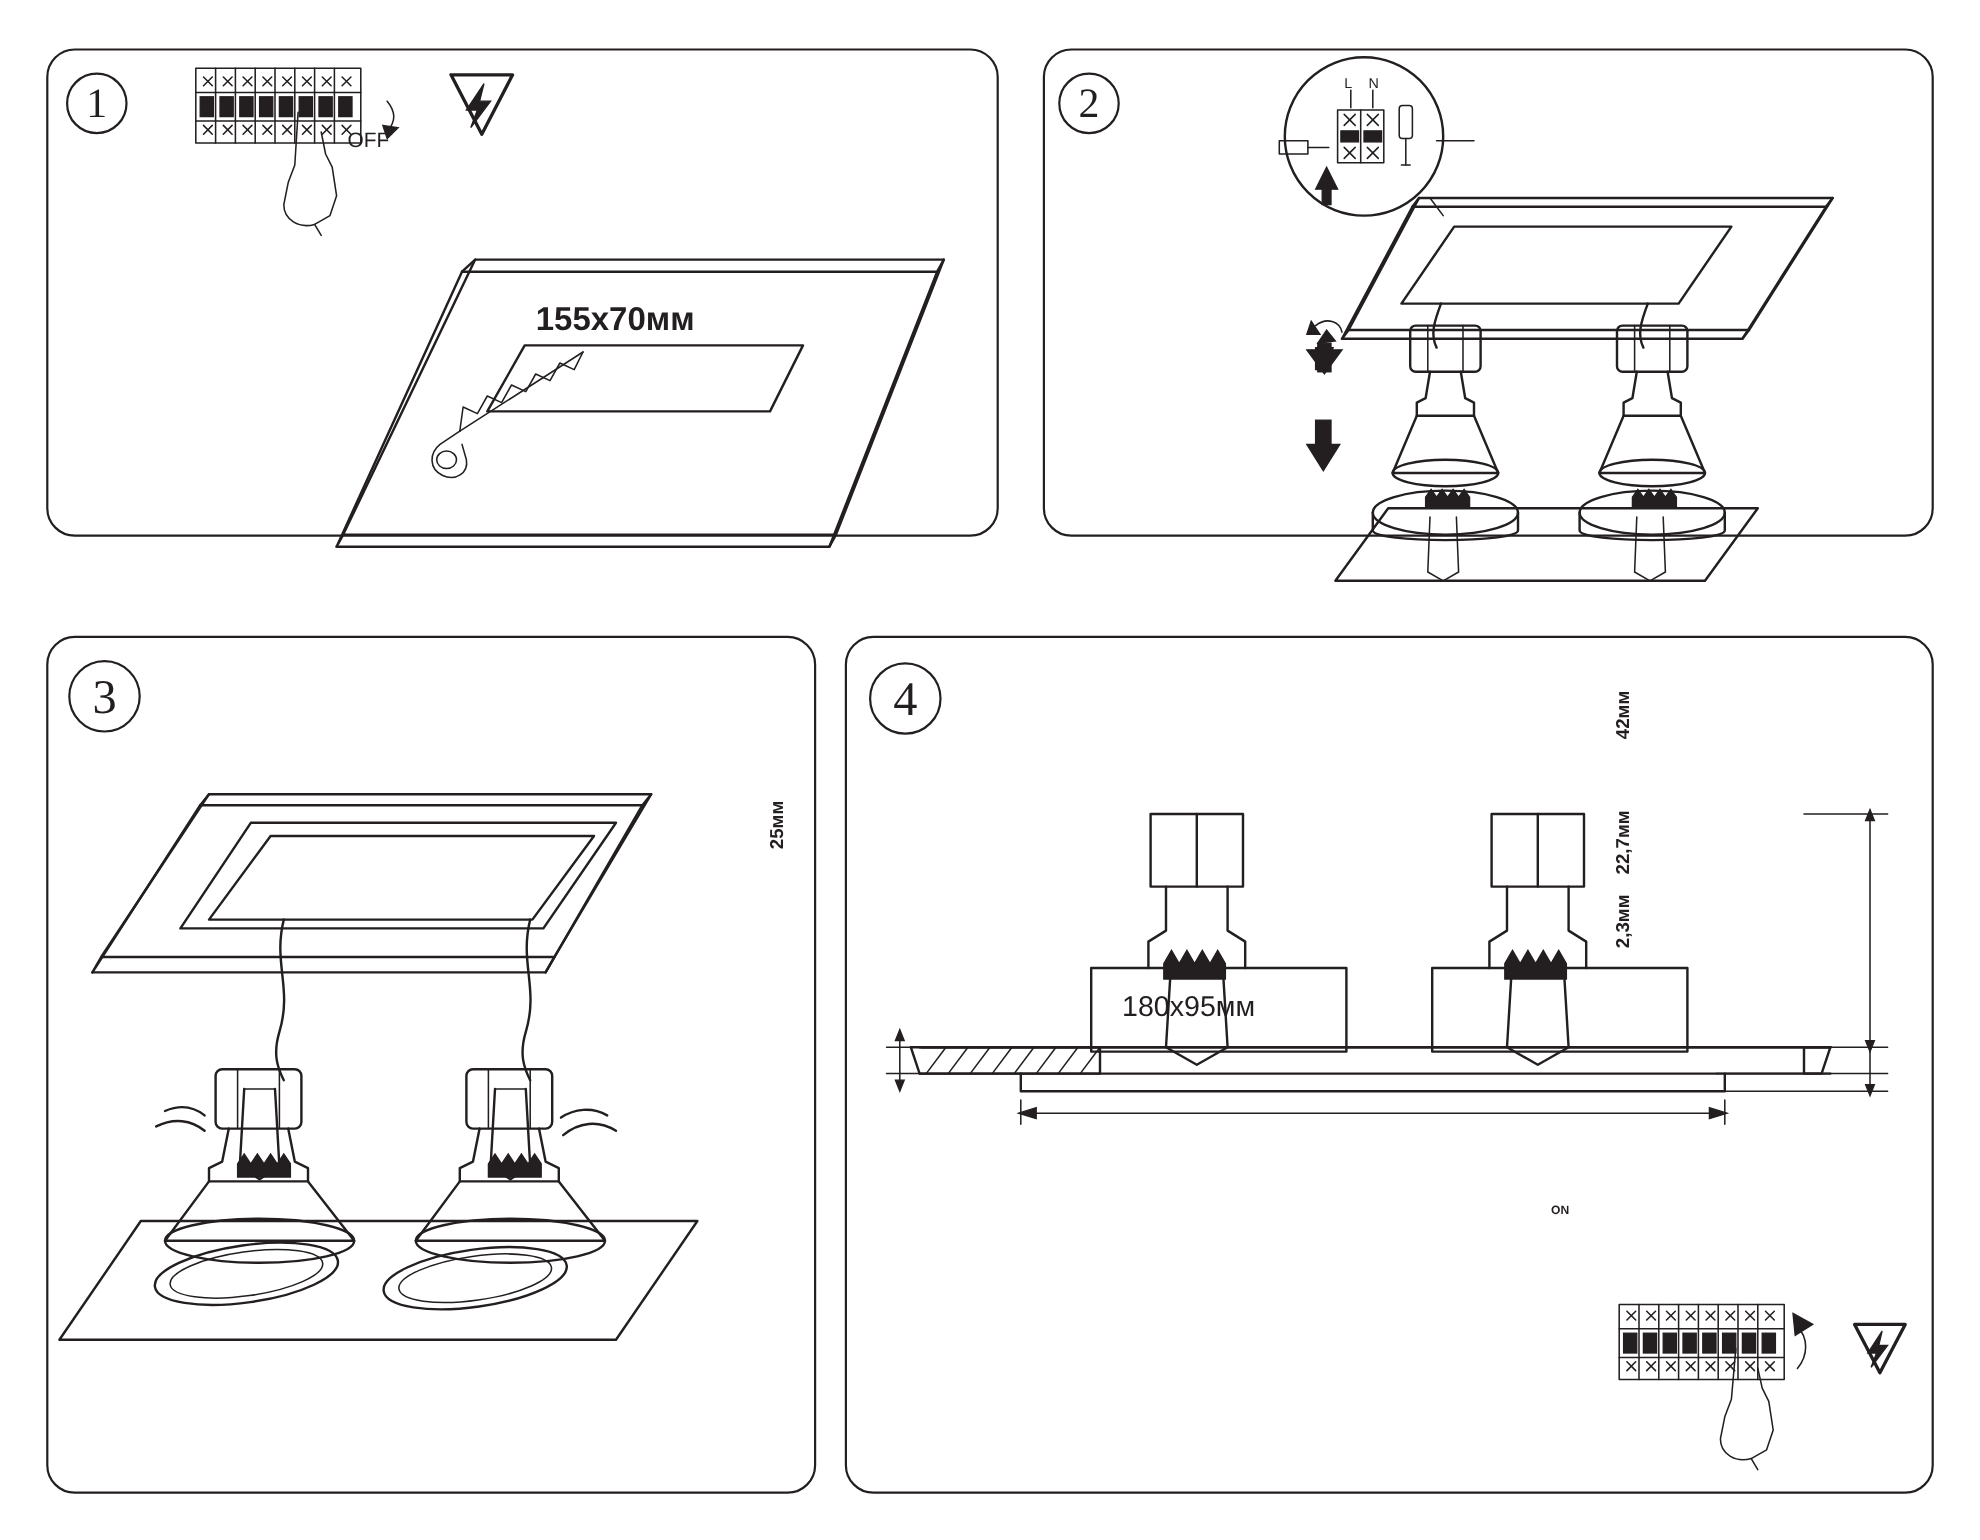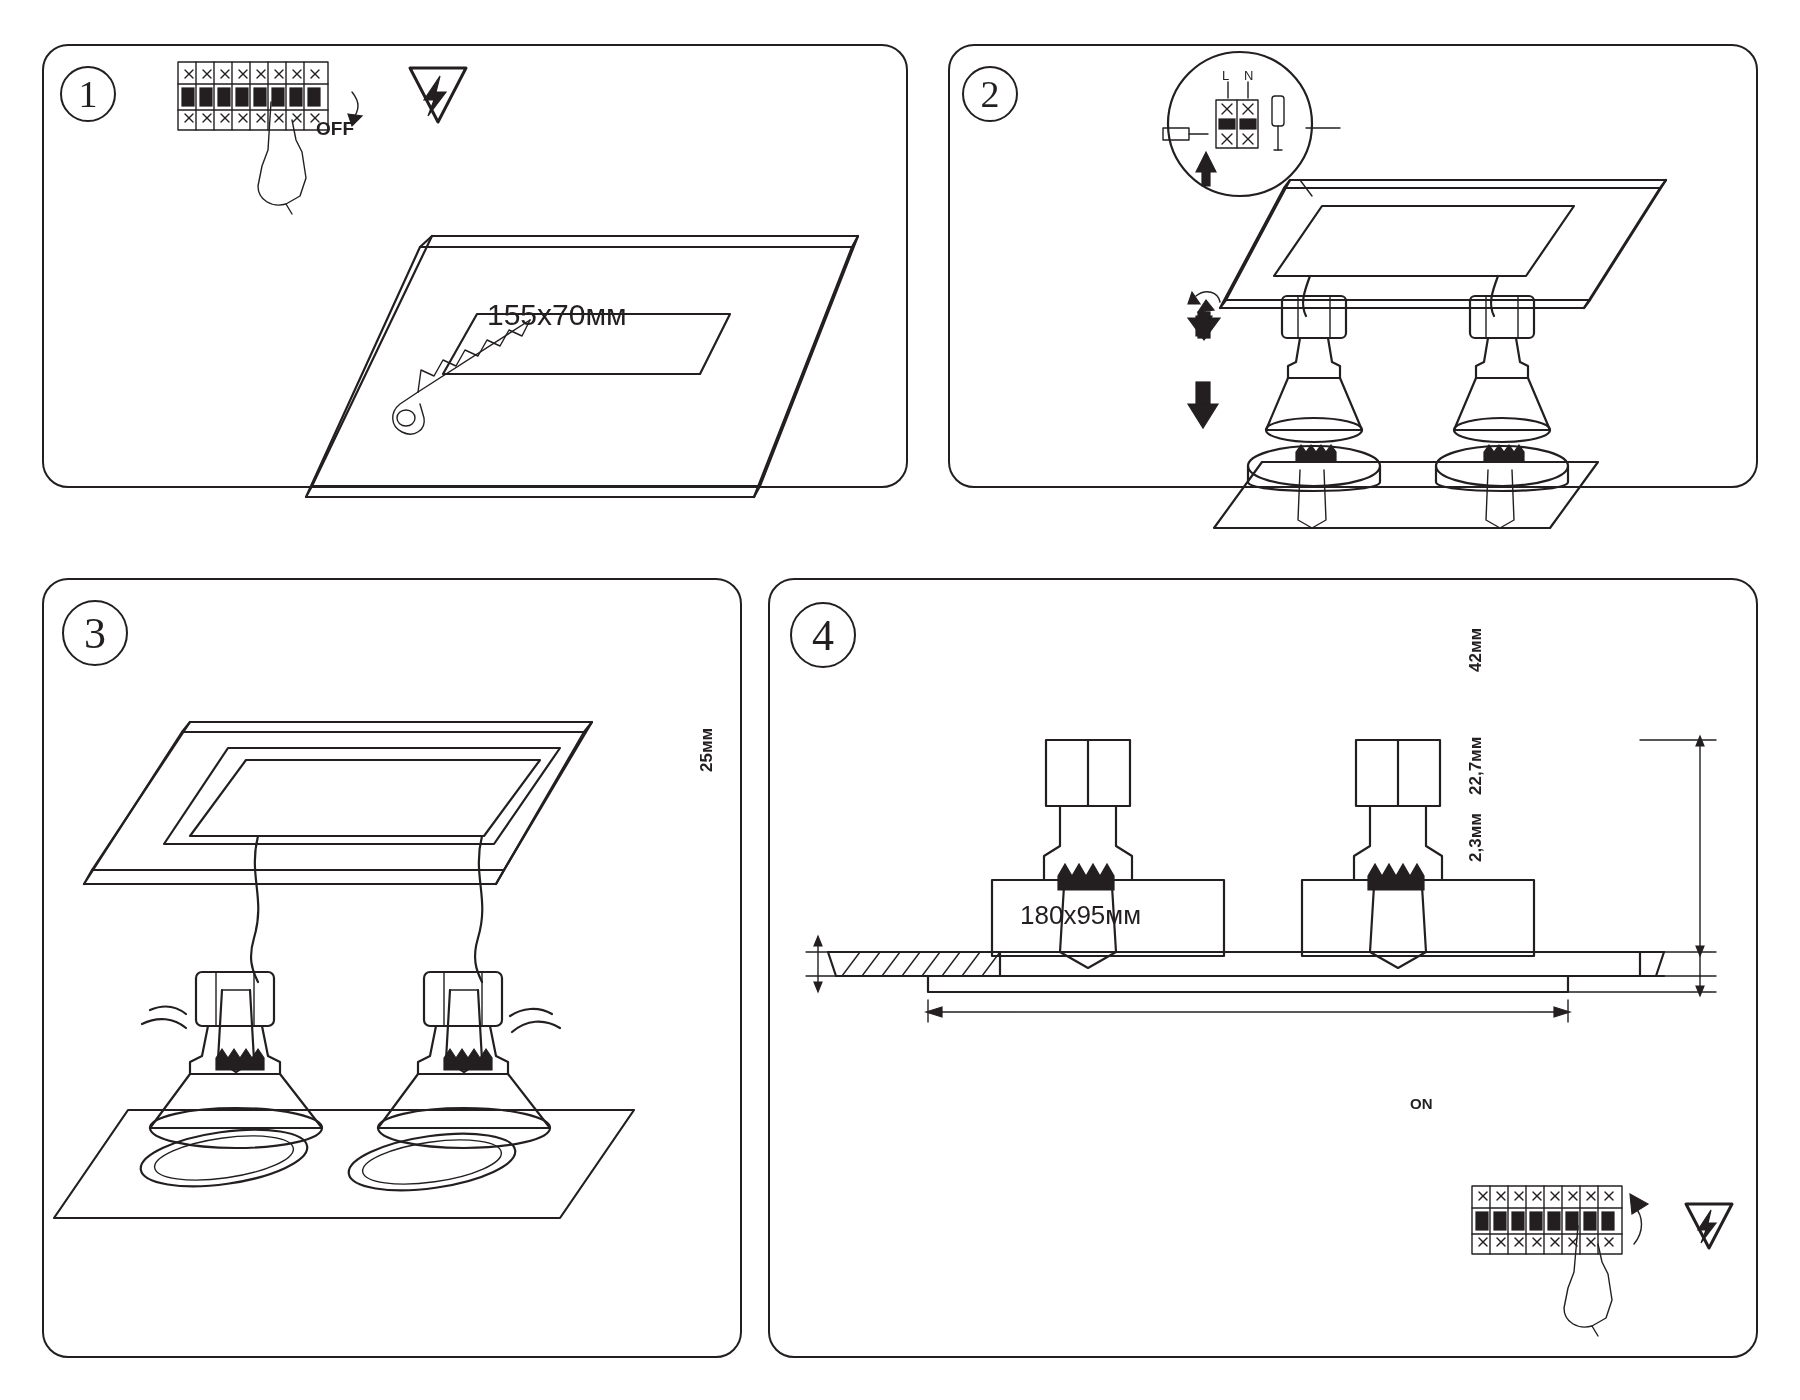--- a/index.html
+++ b/index.html
@@ -36,23 +36,23 @@
   #badge-2{left:962px; top:66px;  width:52px;height:52px;}
   #badge-3{left:62px;  top:600px; width:62px;height:62px; font-size:44px;}
   #badge-4{left:790px; top:602px; width:62px;height:62px; font-size:44px;}
 
   .lbl{
     position:absolute;
     font-family:"Liberation Sans", sans-serif;
     color:#231f20;
     white-space:nowrap;
   }
-  #lbl-off{left:316px;top:118px;font-size:19px;font-weight:bold;}
-  #lbl-on{left:1410px;top:1095px;font-size:15px;font-weight:bold;}
-  #lbl-cutout{left:487px;top:274px;font-size:30px;font-weight:normal;margin-top:24px;}
+  #lbl-off{left:316px;top:118px;font-size:19px;font-weight:normal;}
+  #lbl-on{left:1410px;top:1095px;font-size:11px;font-weight:bold;}
+  #lbl-cutout{left:487px;top:274px;font-size:30px;font-weight:bold;}
   #lbl-outer{left:1020px;top:900px;font-size:26px;font-weight:normal;}
   #lbl-42{left:1466px;top:672px;font-size:17px;font-weight:bold;
           transform:rotate(-90deg);transform-origin:left top;}
   #lbl-227{left:1466px;top:795px;font-size:17px;font-weight:bold;
           transform:rotate(-90deg);transform-origin:left top;}
   #lbl-23{left:1466px;top:862px;font-size:17px;font-weight:bold;
           transform:rotate(-90deg);transform-origin:left top;}
   #lbl-25{left:697px;top:772px;font-size:17px;font-weight:bold;
           transform:rotate(-90deg);transform-origin:left top;}
 

